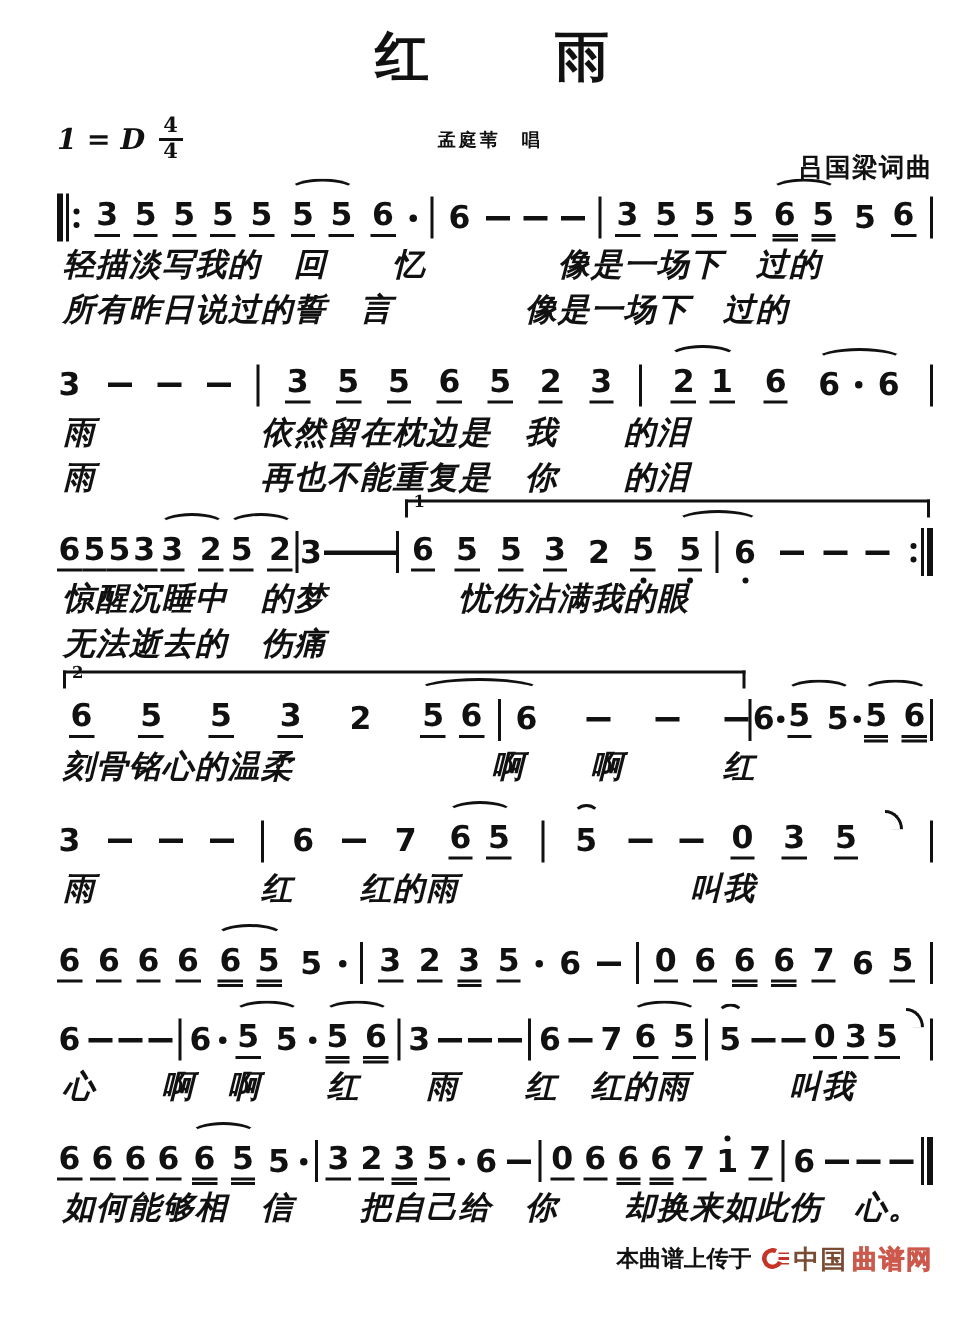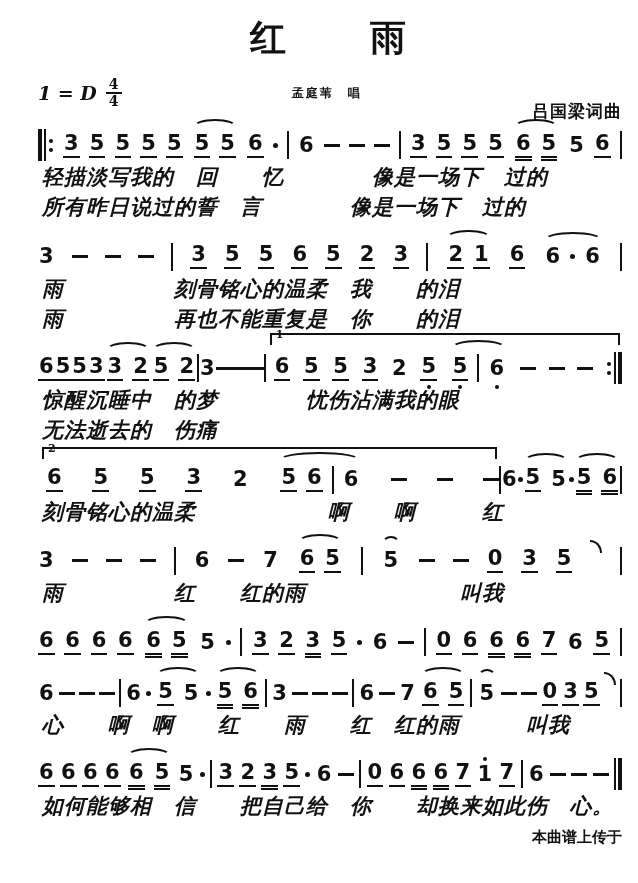--- a/index.html
+++ b/index.html
@@ -171,21 +171,21 @@
             <span class="note u1">1</span>
           </span>
           <span class="note u1">6</span>
           <span class="slur">
             <span class="note">6</span>
             <span class="rdot"></span>
             <span class="note">6</span>
           </span>
           <span class="bar"></span>
         </div>
-        <div class="lyr">雨　　　　　刻骨铭心的温柔　我　　的泪</div>
+        <div class="lyr">雨　　　　　依然留在枕边是　我　　的泪</div>
         <div class="lyr">雨　　　　　再也不能重复是　你　　的泪</div>
       </div>
       <div class="system">
         <div class="notes-row">
           <span class="note u1">6</span>
           <span class="note u1">5</span>
           <span class="note u1">5</span>
           <span class="note u1">3</span>
           <span class="slur">
             <span class="note u1">3</span>
@@ -406,15 +406,25 @@
             <i class="thin"></i>
             <i class="thick"></i>
           </span>
         </div>
         <div class="lyr">如何能够相　信　　把自己给　你　　却换来如此伤　心。</div>
       </div>
     </div>
 
   <div class="footer">
     <span class="uptext">本曲谱上传于</span>
+    <span class="logo">
+      <span class="cmark"></span>
+      <span class="clines">
+          <i></i>
+          <i></i>
+          <i></i>
+        </span>
+      <span class="site-dark">中国</span>
+      <span class="site-red">曲谱网</span>
+    </span>
   </div>
 
 </div>
 
 </body></html>

